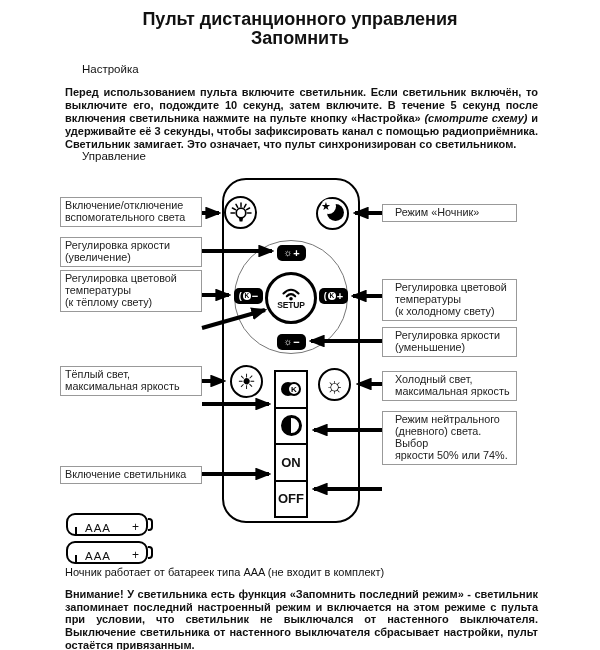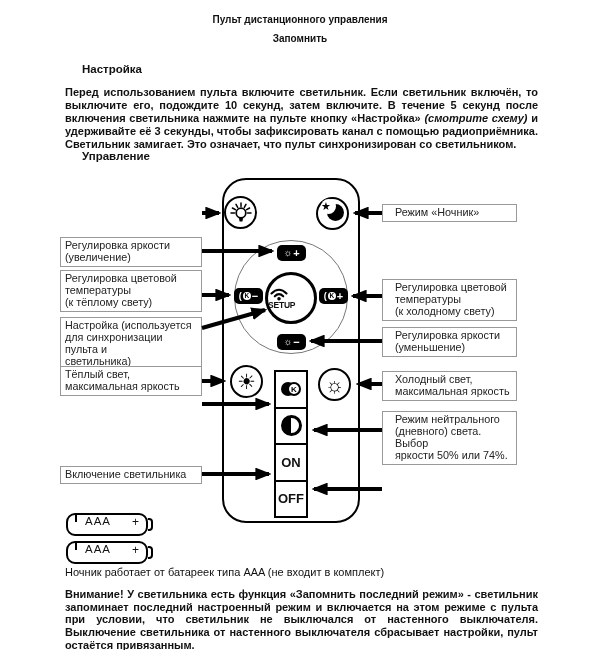--- a/index.html
+++ b/index.html
@@ -1,58 +1,58 @@
 <!DOCTYPE html>
 <html><head>
 <meta charset="utf-8">
 <style>
   html,body{margin:0;padding:0;background:#fff;}
   .page{position:relative;width:600px;height:650px;background:#fff;overflow:hidden;
         font-family:"Liberation Sans","DejaVu Sans",sans-serif;color:#111;}
   .page *{box-sizing:border-box;}
   .abs{position:absolute;}
-  .title{top:10px;left:0;width:600px;text-align:center;font-weight:bold;font-size:10px;line-height:19px;}
-  .sechead{left:65px;font-weight:bold;font-size:11.5px;padding-left:17px;}
+  .title{top:10px;left:0;width:600px;text-align:center;font-weight:bold;font-size:18px;line-height:19px;}
+  .sechead{left:65px;font-weight:normal;font-size:11.5px;padding-left:17px;}
   .para{left:65px;width:473px;font-size:11px;line-height:12.9px;text-align:justify;font-weight:bold;}
   .para i{font-style:italic;}
   .lbox,.rbox{border:1px solid #999;padding:2px 4px;font-size:10.8px;line-height:11.9px;
               white-space:pre-line;background:#fff;color:#222;}
   .lbox{left:60px;width:142px;}
   .rbox{left:382px;width:135px;padding-left:12px;}
   .remote{left:222px;top:178px;width:138px;height:345px;border:2px solid #000;border-radius:24px;background:#fff;}
   .cbtn{border:2px solid #000;border-radius:50%;background:#fff;width:33px;height:33px;
         display:flex;align-items:center;justify-content:center;}
   .dpad{left:234px;top:240px;width:114px;height:114px;border:1px solid #777;border-radius:50%;background:#fff;}
   .pill{width:29px;height:16px;background:#000;border-radius:5px;color:#fff;display:flex;
         align-items:center;justify-content:center;gap:1px;font-weight:bold;z-index:3;}
   .pill .sun{font-size:10px;line-height:1;}
   .pill .sign{font-size:11px;line-height:1;}
   .pill .paren{font-size:9px;line-height:1;}
   .kdot{width:8px;height:8px;border-radius:50%;background:#fff;color:#000;font-size:6.5px;font-weight:bold;
         display:flex;align-items:center;justify-content:center;line-height:1;}
   .setupbtn{left:265px;top:272px;width:52px;height:52px;border:3.5px solid #000;border-radius:50%;background:#fff;
-        display:flex;flex-direction:column;justify-content:center;z-index:3;}
+        display:flex;flex-direction:column;align-items:center;justify-content:center;z-index:3;}
   .setupbtn .lbl{font-size:8.5px;font-weight:bold;letter-spacing:-0.2px;margin-top:-1px;}
   .sunbig{font-size:21px;line-height:1;color:#000;}
   .col{left:274px;top:370px;width:34px;height:148px;border:2px solid #000;background:#fff;
        display:flex;flex-direction:column;z-index:2;}
   .cell{flex:1;display:flex;align-items:center;justify-content:center;border-top:2px solid #000;}
   .cell:first-child{border-top:none;}
   .onoff{font-weight:bold;font-size:13px;}
   .disc{width:14px;height:14px;border-radius:50%;background:#000;}
   .kcirc{width:14px;height:14px;border-radius:50%;background:#fff;border:2px solid #000;margin-left:-8px;z-index:1;
          display:flex;align-items:center;justify-content:center;font-size:8px;font-weight:bold;color:#000;}
   .half{width:21px;height:21px;border-radius:50%;border:3px solid #000;
         background:linear-gradient(90deg,#000 0 50%,#fff 50% 100%);}
   .moonwrap{position:relative;width:100%;height:100%;}
   .crescent{position:absolute;right:3px;top:5px;width:17px;height:17px;border-radius:50%;background:#000;}
   .crescent::after{content:"";position:absolute;left:-6px;top:-5px;width:15px;height:15px;border-radius:50%;background:#fff;}
   .star{position:absolute;left:3px;top:2px;font-size:11px;line-height:1;color:#000;z-index:2;}
   .battery{left:66px;width:82px;height:23px;border:2px solid #000;border-radius:9px;background:#fff;
-           display:flex;align-items:flex-start;padding:0 7px;gap:0;}
+           display:flex;align-items:flex-end;padding:0 7px;gap:0;}
   .battery .tick{width:2px;height:7px;background:#000;margin-right:8px;}
   .battery .aaa{font-size:11.5px;letter-spacing:1px;color:#111;}
   .battery .plus{margin-left:auto;font-size:12px;color:#111;}
   .batcap{width:5px;height:13px;border:2px solid #000;border-left:none;border-radius:0 4px 4px 0;background:#fff;left:148px;}
   .note{left:65px;top:566px;font-size:11px;}
   .warning{left:65px;top:588px;width:473px;font-weight:bold;font-size:11px;line-height:12.7px;text-align:justify;}
   .arrows{left:0;top:0;z-index:5;pointer-events:none;}
 </style>
 </head>
 <body>
@@ -63,28 +63,27 @@
     <div>Пульт дистанционного управления</div>
     <div>Запомнить</div>
   </div>
 
   <div class="abs sechead" style="top:63px">Настройка</div>
 
   <div class="abs para" style="top:86px"><span>Перед использованием пульта включите светильник. Если светильник включён, то выключите его, подождите 10 секунд, затем включите. В течение 5 секунд после включения светильника нажмите на пульте кнопку «Настройка» </span><i>(смотрите схему)</i><span> и удерживайте её 3 секунды, чтобы зафиксировать канал с помощью радиоприёмника. Светильник замигает. Это означает, что пульт синхронизирован со светильником.</span></div>
 
   <div class="abs sechead" style="top:150px">Управление</div>
 
+  <div class="abs lbox" style="top:197px">Включение/отключение
+вспомогательного света</div>
   <div class="abs lbox" style="top:237px">Регулировка яркости
 (увеличение)</div>
   <div class="abs lbox" style="top:270px">Регулировка цветовой
 температуры
 (к тёплому свету)</div>
-  <div class="abs lbox" style="top:317px">Настройка (используется
-для синхронизации пульта и
-светильника)</div>
   <div class="abs lbox" style="top:366px">Тёплый свет,
 максимальная яркость</div>
   <div class="abs lbox" style="top:466px">Включение светильника</div>
 
   <div class="abs rbox" style="top:204px">Режим «Ночник»</div>
   <div class="abs rbox" style="top:279px">Регулировка цветовой
 температуры
 (к холодному свету)</div>
   <div class="abs rbox" style="top:327px">Регулировка яркости
 (уменьшение)</div>

